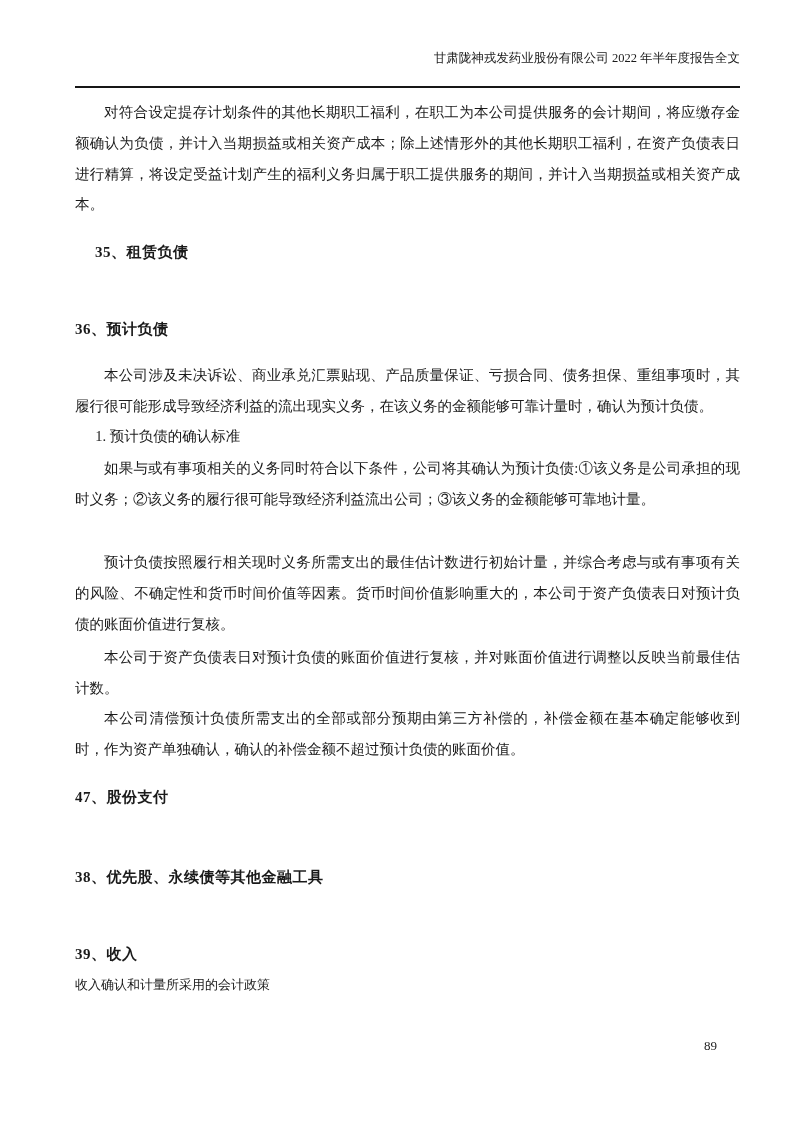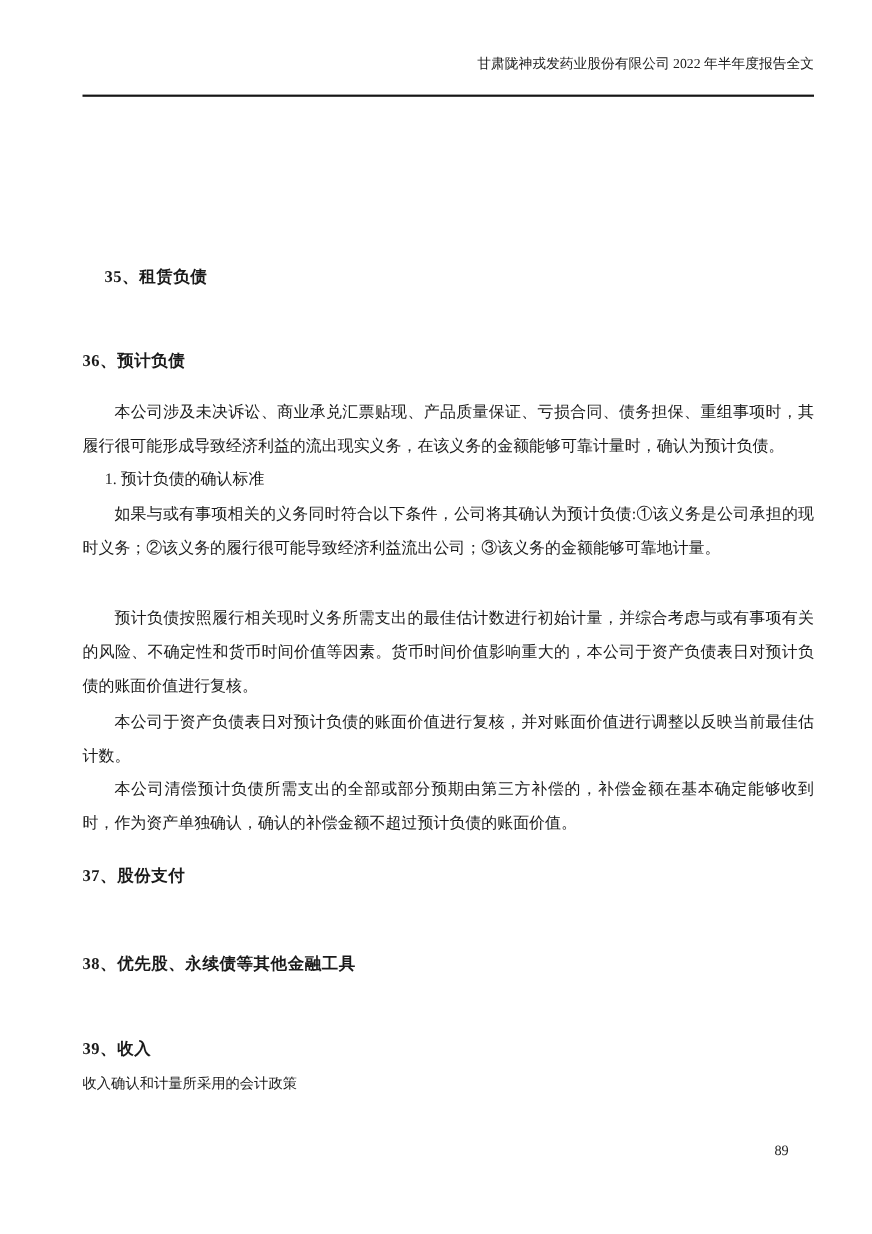--- a/index.html
+++ b/index.html
@@ -60,39 +60,40 @@
 </style>
 </head>
 <body>
 
 <div class="page">
 
   <div class="header">
     <span>甘肃陇神戎发药业股份有限公司 2022 年半年度报告全文</span>
   </div>
 
+  <p class="blk para" style="top: 97px;">对符合设定提存计划条件的其他长期职工福利，在职工为本公司提供服务的会计期间，将应缴存金额确认为负债，并计入当期损益或相关资产成本；除上述情形外的其他长期职工福利，在资产负债表日进行精算，将设定受益计划产生的福利义务归属于职工提供服务的期间，并计入当期损益或相关资产成本。</p>
 
   <div class="blk sec" style="top: 241px; margin-left: 20px;">35、租赁负债</div>
 
   <div class="blk sec" style="top: 318px;">36、预计负债</div>
 
   <p class="blk para" style="top: 360px;">本公司涉及未决诉讼、商业承兑汇票贴现、产品质量保证、亏损合同、债务担保、重组事项时，其履行很可能形成导致经济利益的流出现实义务，在该义务的金额能够可靠计量时，确认为预计负债。</p>
 
   <div class="blk item" style="top: 421px;">1. 预计负债的确认标准</div>
 
   <p class="blk para" style="top: 453px;">如果与或有事项相关的义务同时符合以下条件，公司将其确认为预计负债:①该义务是公司承担的现时义务；②该义务的履行很可能导致经济利益流出公司；③该义务的金额能够可靠地计量。</p>
 
 
   <p class="blk para" style="top: 547px;">预计负债按照履行相关现时义务所需支出的最佳估计数进行初始计量，并综合考虑与或有事项有关的风险、不确定性和货币时间价值等因素。货币时间价值影响重大的，本公司于资产负债表日对预计负债的账面价值进行复核。</p>
 
   <p class="blk para" style="top: 642px;">本公司于资产负债表日对预计负债的账面价值进行复核，并对账面价值进行调整以反映当前最佳估计数。</p>
 
   <p class="blk para" style="top: 703px;">本公司清偿预计负债所需支出的全部或部分预期由第三方补偿的，补偿金额在基本确定能够收到时，作为资产单独确认，确认的补偿金额不超过预计负债的账面价值。</p>
 
-  <div class="blk sec" style="top: 786px;">37、股份支付</div>
+  <div class="blk sec" style="top: 786px;">47、股份支付</div>
 
   <div class="blk sec" style="top: 866px;">38、优先股、永续债等其他金融工具</div>
 
   <div class="blk sec" style="top: 943px;">39、收入</div>
 
   <div class="blk sub" style="top: 976px;">收入确认和计量所采用的会计政策</div>
 
   <div class="pageno">89</div>
 
 </div>

